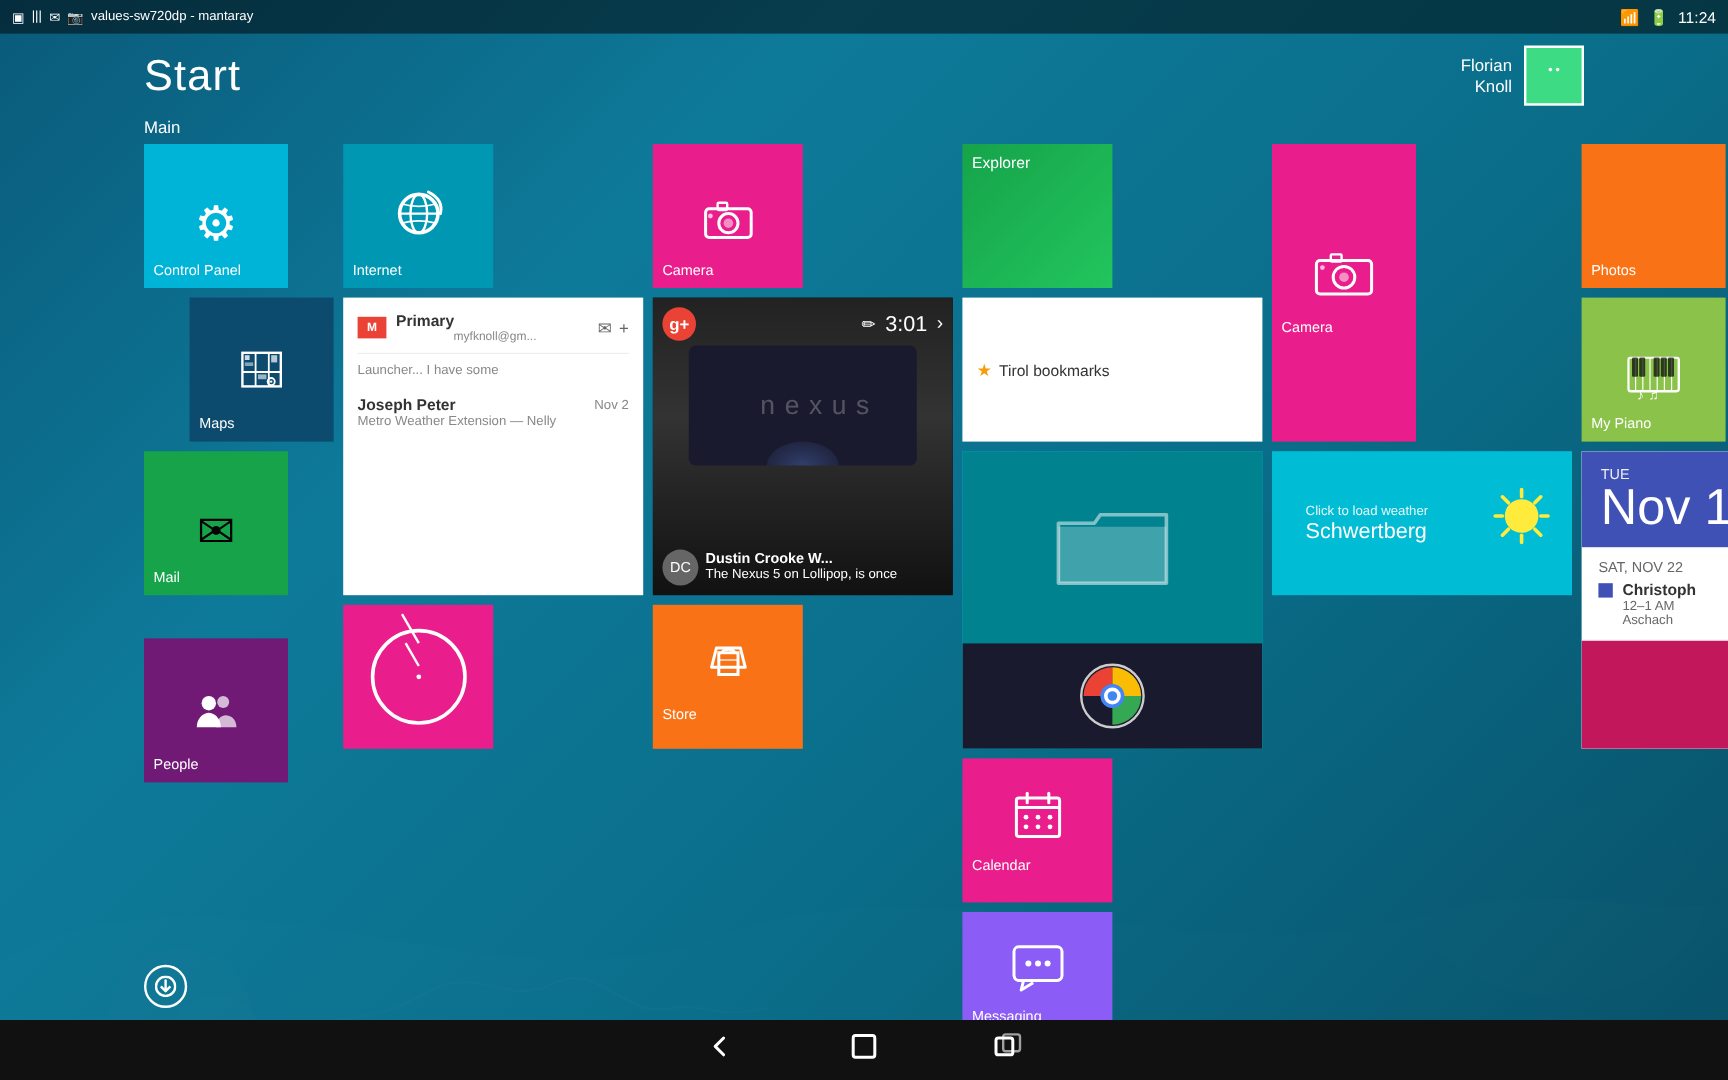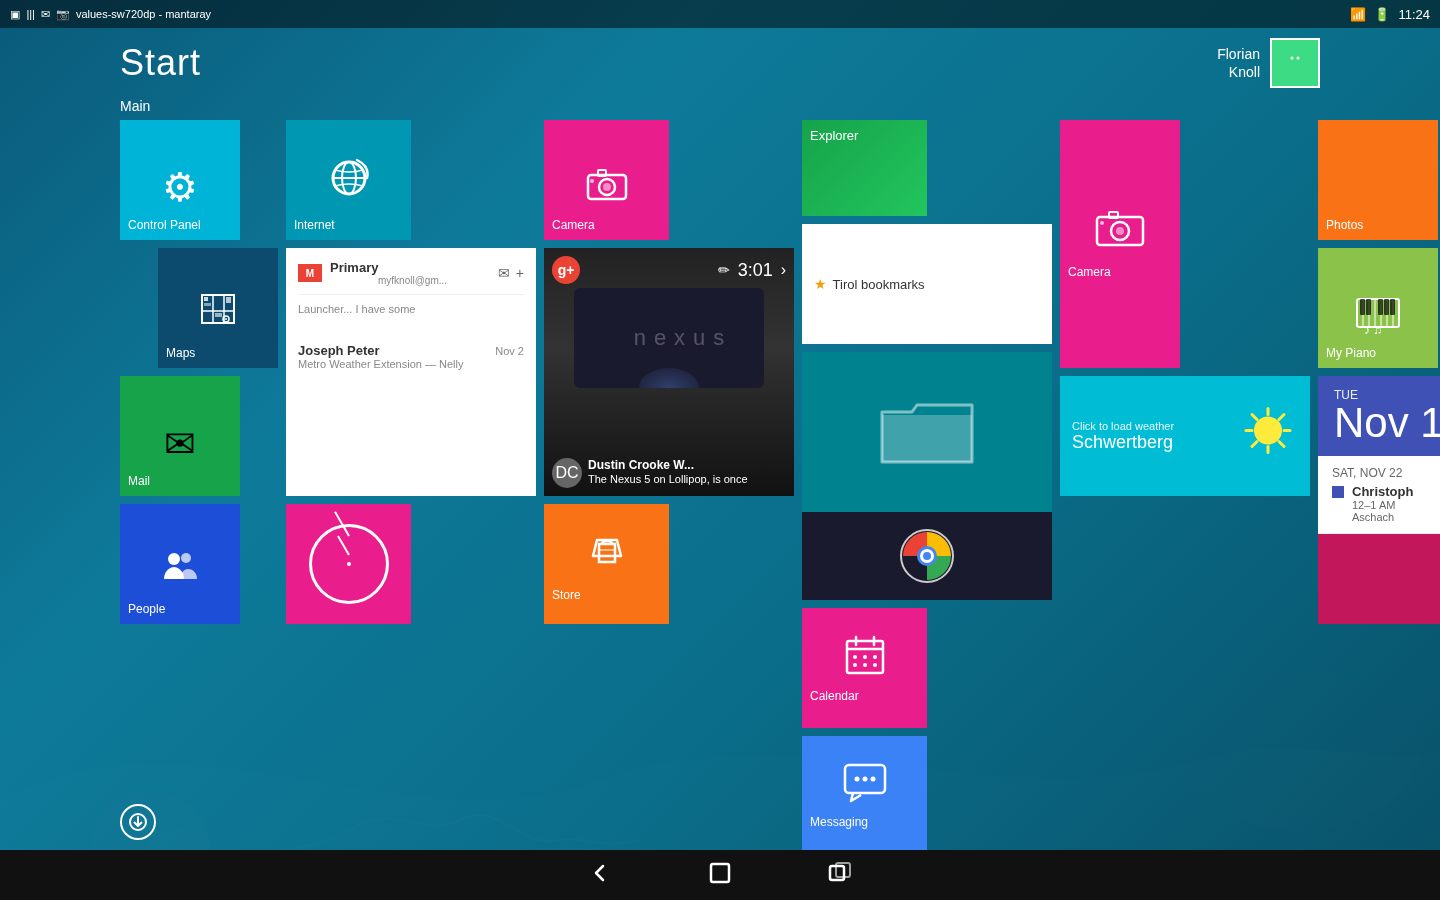--- a/index.html
+++ b/index.html
@@ -150,21 +150,21 @@
     
     .tile-sm { width: 120px; height: 120px; }
     .tile-md { width: 125px; height: 120px; }
 
     
     .bg-cyan { background: #00b4d8; }
     .bg-cyan2 { background: #0097b2; }
     .bg-purple { background: #0c4a6e; margin-left: 38px; }
     .bg-green { background: #16a34a; }
     .bg-pink { background: #e91e8c; }
-    .bg-orange { background: #1d4ed8; }
+    .bg-orange { background: #701a75; margin-top: 28px; }
 
     
     .mail-tile {
       background: white;
       width: 250px;
       height: 248px;
       padding: 12px;
       display: flex;
       flex-direction: column;
       cursor: pointer;
@@ -206,21 +206,21 @@
     }
     .mail-icons {
       display: flex;
       gap: 6px;
       color: #666;
       font-size: 14px;
     }
     .mail-preview-text {
       font-size: 11px;
       color: #888;
-      margin-bottom: 28px;
+      margin-bottom: 15px;
     }
     .mail-item {
       margin-bottom: 8px;
     }
     .mail-item-header {
       display: flex;
       justify-content: space-between;
       align-items: center;
     }
     .mail-sender {
@@ -347,21 +347,21 @@
 
     
     .weather-tile {
       width: 250px;
       height: 120px;
       background: #00bcd4;
       display: flex;
       flex-direction: column;
       justify-content: center;
       align-items: flex-start;
-      padding: 12px;
+      padding: 28px;
       cursor: pointer;
       position: relative;
       text-align: right;
     }
     .weather-click {
       font-size: 11px;
       color: white;
       opacity: 0.9;
     }
     .weather-city {
@@ -462,21 +462,21 @@
       color: #333;
     }
     .bookmark-star {
       color: #f59e0b;
       font-size: 14px;
     }
 
     
     .explorer-tile {
       width: 125px;
-      height: 96px;
+      height: 120px;
       background: linear-gradient(135deg, #16a34a, #22c55e);
       display: flex;
       flex-direction: column;
       padding: 8px;
       cursor: pointer;
     }
     .explorer-label-top {
       color: white;
       font-size: 13px;
       font-weight: 400;
@@ -773,21 +773,21 @@
         </div>
       </div>
 
       <div style="position:absolute;top:40px;left:30px;right:30px;height:100px;background:#1a1a2e;border-radius:6px;display:flex;align-items:center;justify-content:center;overflow:hidden;">
         <span style="color:rgba(255,255,255,0.25);font-size:22px;letter-spacing:8px;transform:rotate(0deg);margin-left:28px;">nexus</span>
 
         <div style="position:absolute;bottom:-20px;left:50%;transform:translateX(-50%);width:60px;height:40px;background:radial-gradient(ellipse,rgba(100,150,255,0.3),transparent);border-radius:50%;"></div>
       </div>
       <div class="post-item">
         <div class="post-avatar" style="background:#666;display:flex;align-items:center;justify-content:center;">
-          <span style="color:white;font-size:16px;">DC</span>
+          <span style="color:white;font-size:12px;">DC</span>
         </div>
         <div>
           <div class="post-author">
             <span>Dustin Crooke</span> <span>W...</span>
           </div>
           <div class="post-text">The Nexus 5 on Lollipop, is once</div>
         </div>
       </div>
     </div>
 
@@ -859,21 +859,21 @@
           <circle cx="22" cy="24" r="2" fill="white"></circle>
           <circle cx="32" cy="24" r="2" fill="white"></circle>
           <circle cx="12" cy="32" r="2" fill="white"></circle>
           <circle cx="22" cy="32" r="2" fill="white"></circle>
           <circle cx="32" cy="32" r="2" fill="white"></circle>
         </svg>
       </div>
       <div class="tile-label">Calendar</div>
     </div>
 
-    <div style="background:#3b82f6;width:125px;height:120px;display:flex;flex-direction:column;align-items:center;justify-content:center;padding:8px;cursor:pointer;">
+    <div style="background:#8b5cf6;width:125px;height:120px;display:flex;flex-direction:column;align-items:center;justify-content:center;padding:8px;cursor:pointer;">
       <div style="margin-bottom:4px;">
         <svg width="44" height="40" viewBox="0 0 44 40">
           <rect x="2" y="2" width="40" height="28" rx="4" fill="none" stroke="white" stroke-width="2.5"></rect>
           <path d="M10,30 L8,38 L18,32" fill="none" stroke="white" stroke-width="2.5" stroke-linejoin="round"></path>
 
           <circle cx="14" cy="16" r="2.5" fill="white"></circle>
           <circle cx="22" cy="16" r="2.5" fill="white"></circle>
           <circle cx="30" cy="16" r="2.5" fill="white"></circle>
         </svg>
       </div>

